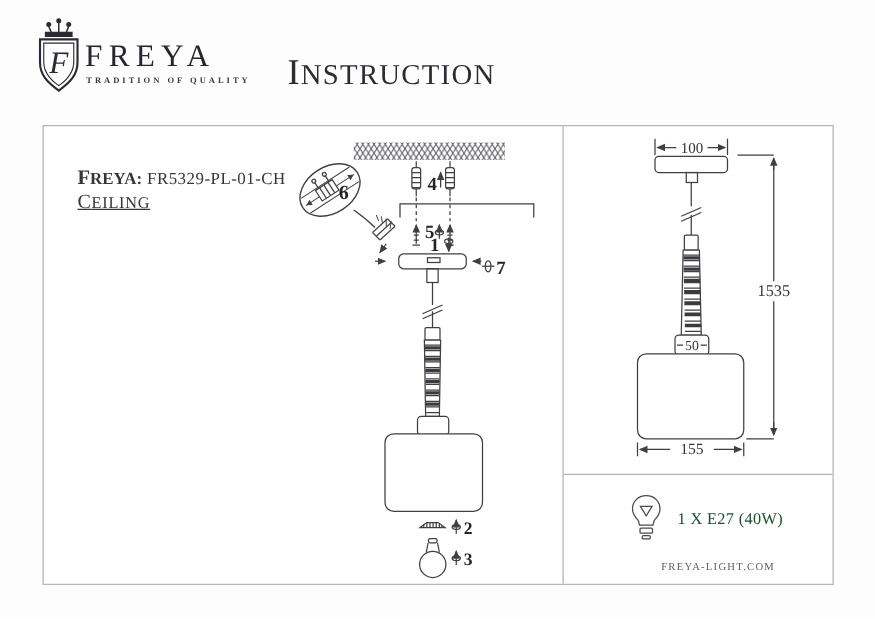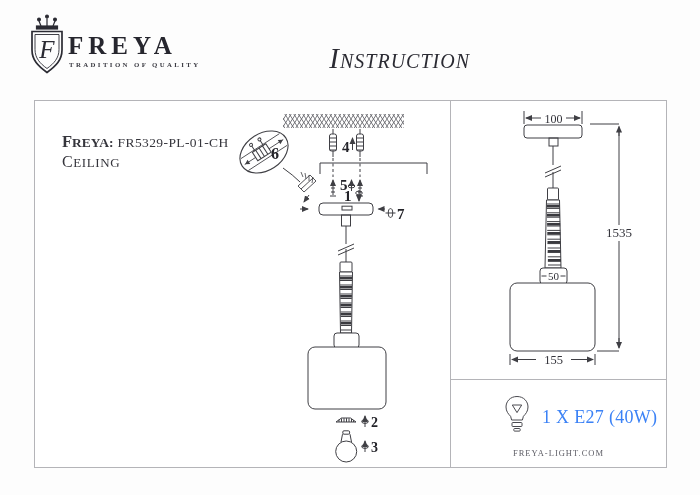--- a/index.html
+++ b/index.html
@@ -1,46 +1,46 @@
 <!DOCTYPE html>
 <html><head>
 <meta charset="utf-8">
 <style>
   html,body { margin:0; padding:0; background:#ffffff; }
   .page { position:relative; width:700px; height:495px; background:#fdfdfd; overflow:hidden;
           font-family:"Liberation Serif", serif; color:#2b2b33; }
   .abs { position:absolute; }
 
   
-  .brand-name { position:absolute; left:68px; top:32px; font-size:25px; font-weight:bold;
+  .brand-name { position:absolute; left:68px; top:32px; font-size:25px; font-weight:normal;
                 letter-spacing:5px; color:#26262e; }
   .brand-tagline { position:absolute; left:69px; top:61px; font-size:6.8px; font-weight:bold;
                    letter-spacing:2.4px; color:#3a3a42; }
-  .title { position:absolute; left:230px; top:42px; width:240px; text-align:right;
-           font-size:20px; letter-spacing:1px; color:#2b2b33;font-style:italic; }
+  .title { position:absolute; left:230px; top:42px; width:240px; text-align:left;
+           font-size:23px; letter-spacing:1px; color:#2b2b33; }
   .title::first-letter { font-size:29px; }
 
   
   .frame { position:absolute; left:34px; top:100px; width:633px; height:368px;
            box-sizing:border-box; border:1px solid #b4b4b8; background:#fff; }
   .divider-v { position:absolute; left:450px; top:101px; width:1px; height:366px; background:#b4b4b8; }
   .divider-h { position:absolute; left:451px; top:379px; width:215px; height:1px; background:#b4b4b8; }
 
   
   .model-block { position:absolute; left:62px; top:133px; line-height:18px; color:#35353c; }
   .model-label { display:inline-block; font-weight:bold; font-size:13.5px; }
   .model-label::first-letter { font-size:16.5px; }
   .model-value { font-size:13.5px; letter-spacing:.4px;text-align:center; }
-  .mount-type { display:inline-block; font-size:13px; letter-spacing:.6px; margin-top:1px; }
+  .mount-type { display:inline-block; font-size:13px; letter-spacing:.6px; margin-top:1px;text-decoration:underline; }
   .mount-type::first-letter { font-size:16px; }
 
   
-  .spec-text { position:absolute; left:542px; top:407px; font-size:18px; letter-spacing:.3px; color:#3b82f6; }
+  .spec-text { position:absolute; left:542px; top:407px; font-size:13px; letter-spacing:.3px; color:#14532d; }
   .website { position:absolute; left:450px; top:448px; width:217px; text-align:center;
-             font-size:8.5px; letter-spacing:1px; color:#606068; }
+             font-size:8.5px; letter-spacing:1px; color:#606068;padding-left:16px; }
 
   svg text { font-family:"Liberation Serif", serif; }
   .lbl { font-weight:bold; font-size:15px; fill:#232329; stroke:none; }
   .lbl-sm { font-weight:bold; font-size:14px; fill:#232329; stroke:none; }
   .lbl-lg { font-weight:bold; font-size:16px; fill:#232329; stroke:none; }
   .dim { font-size:12px; fill:#33333a; stroke:none; font-weight:normal; }
 </style>
 </head>
 <body>
 

